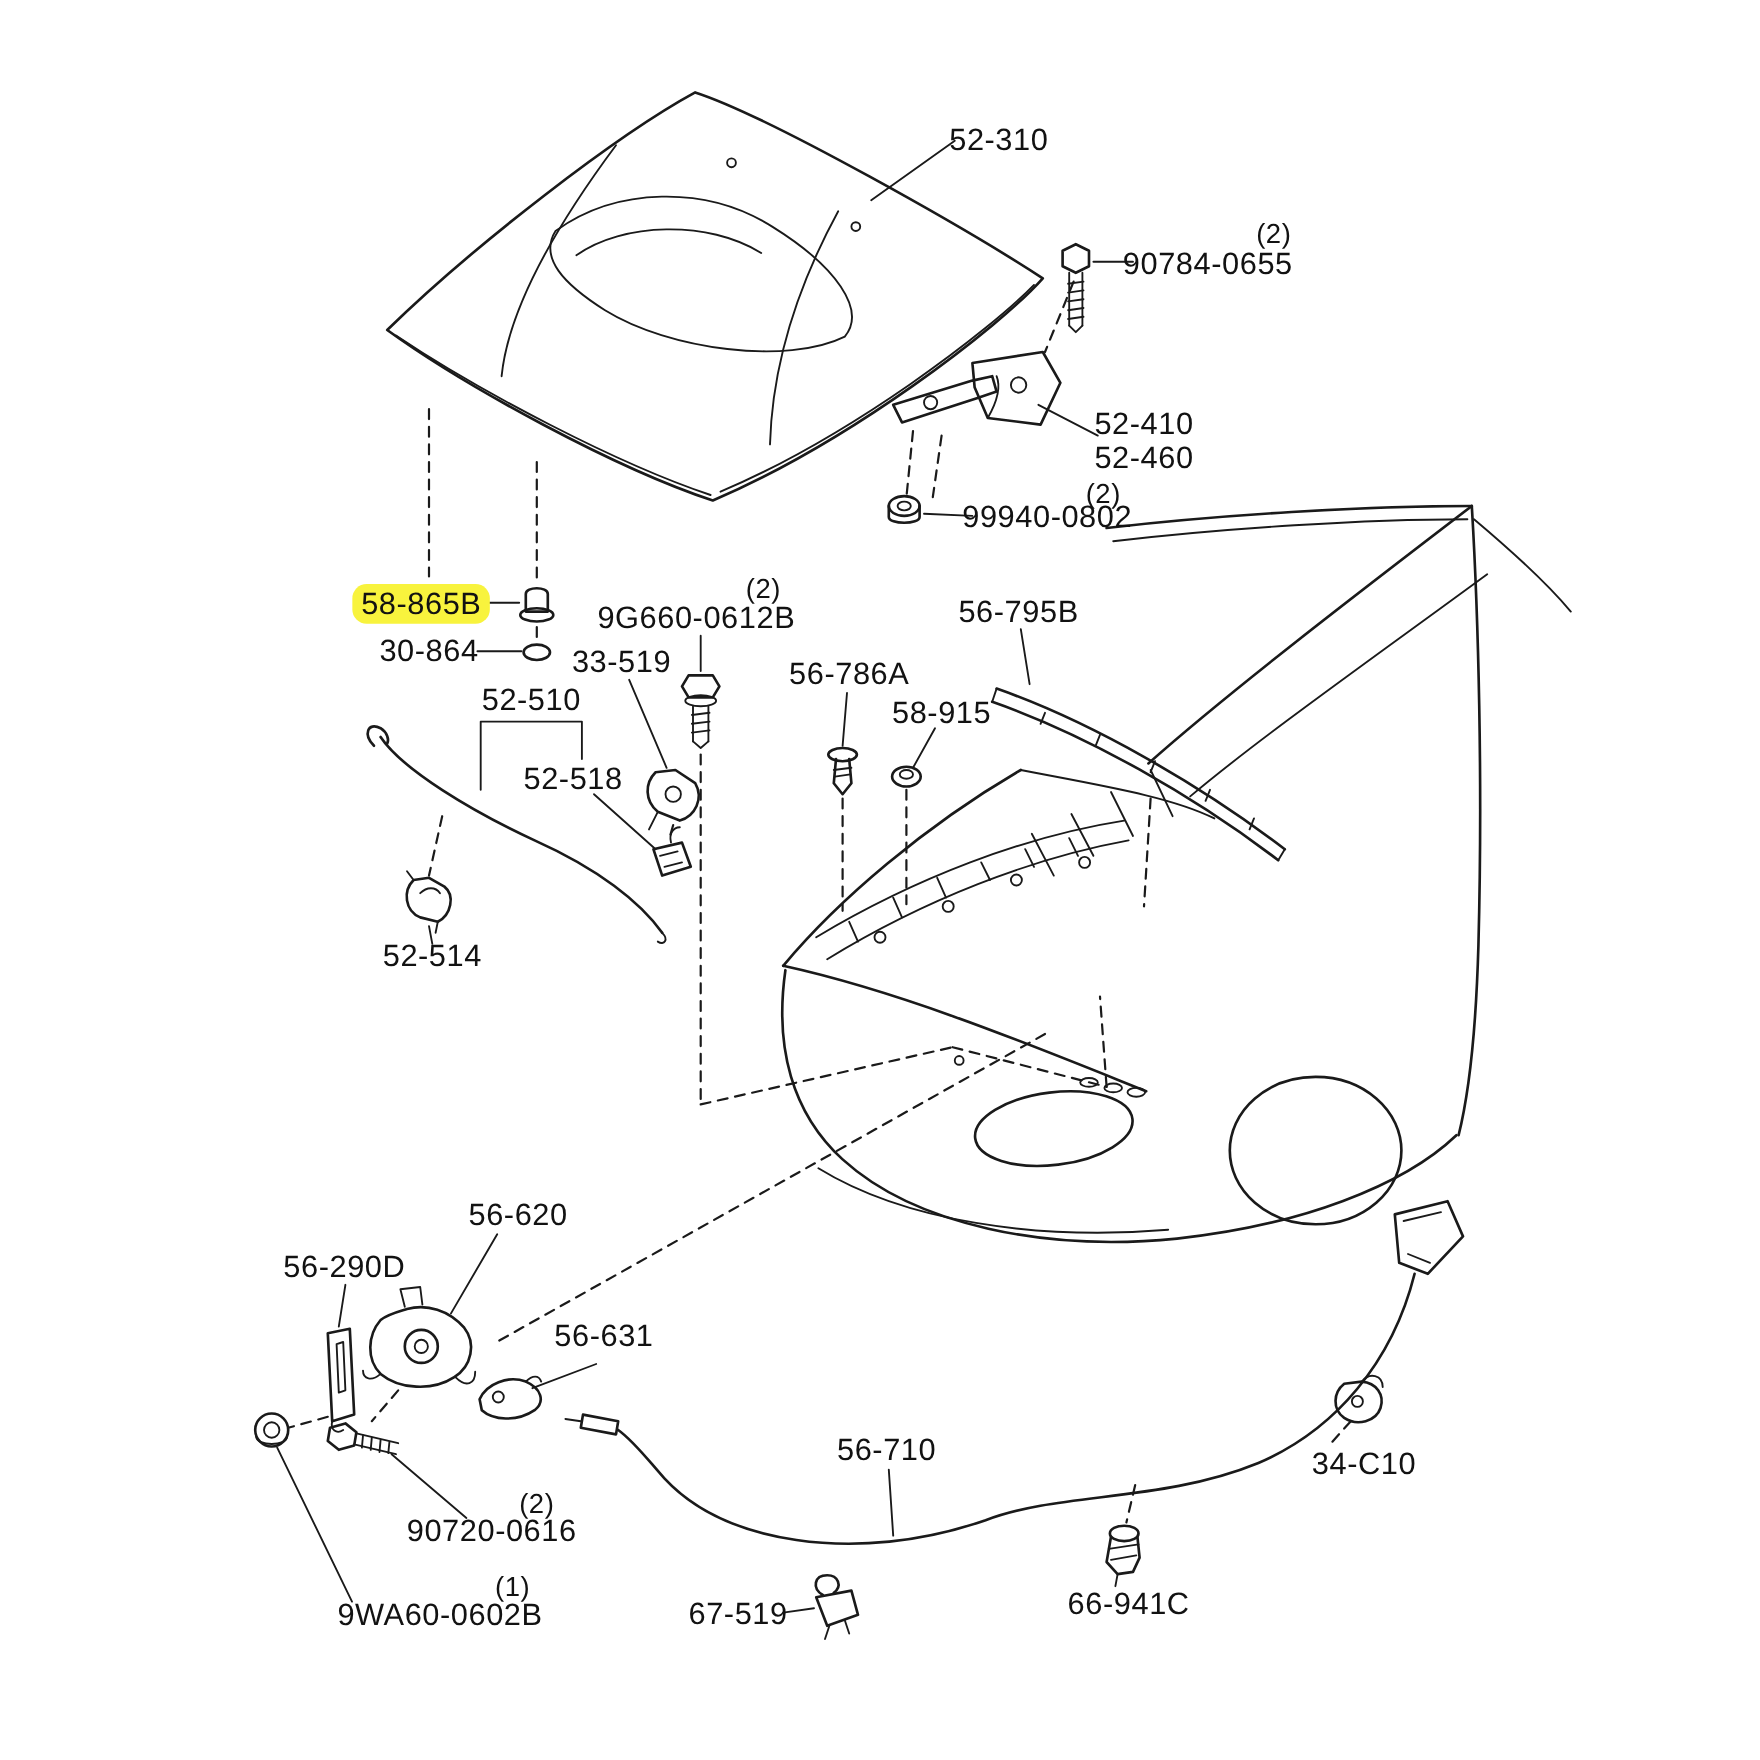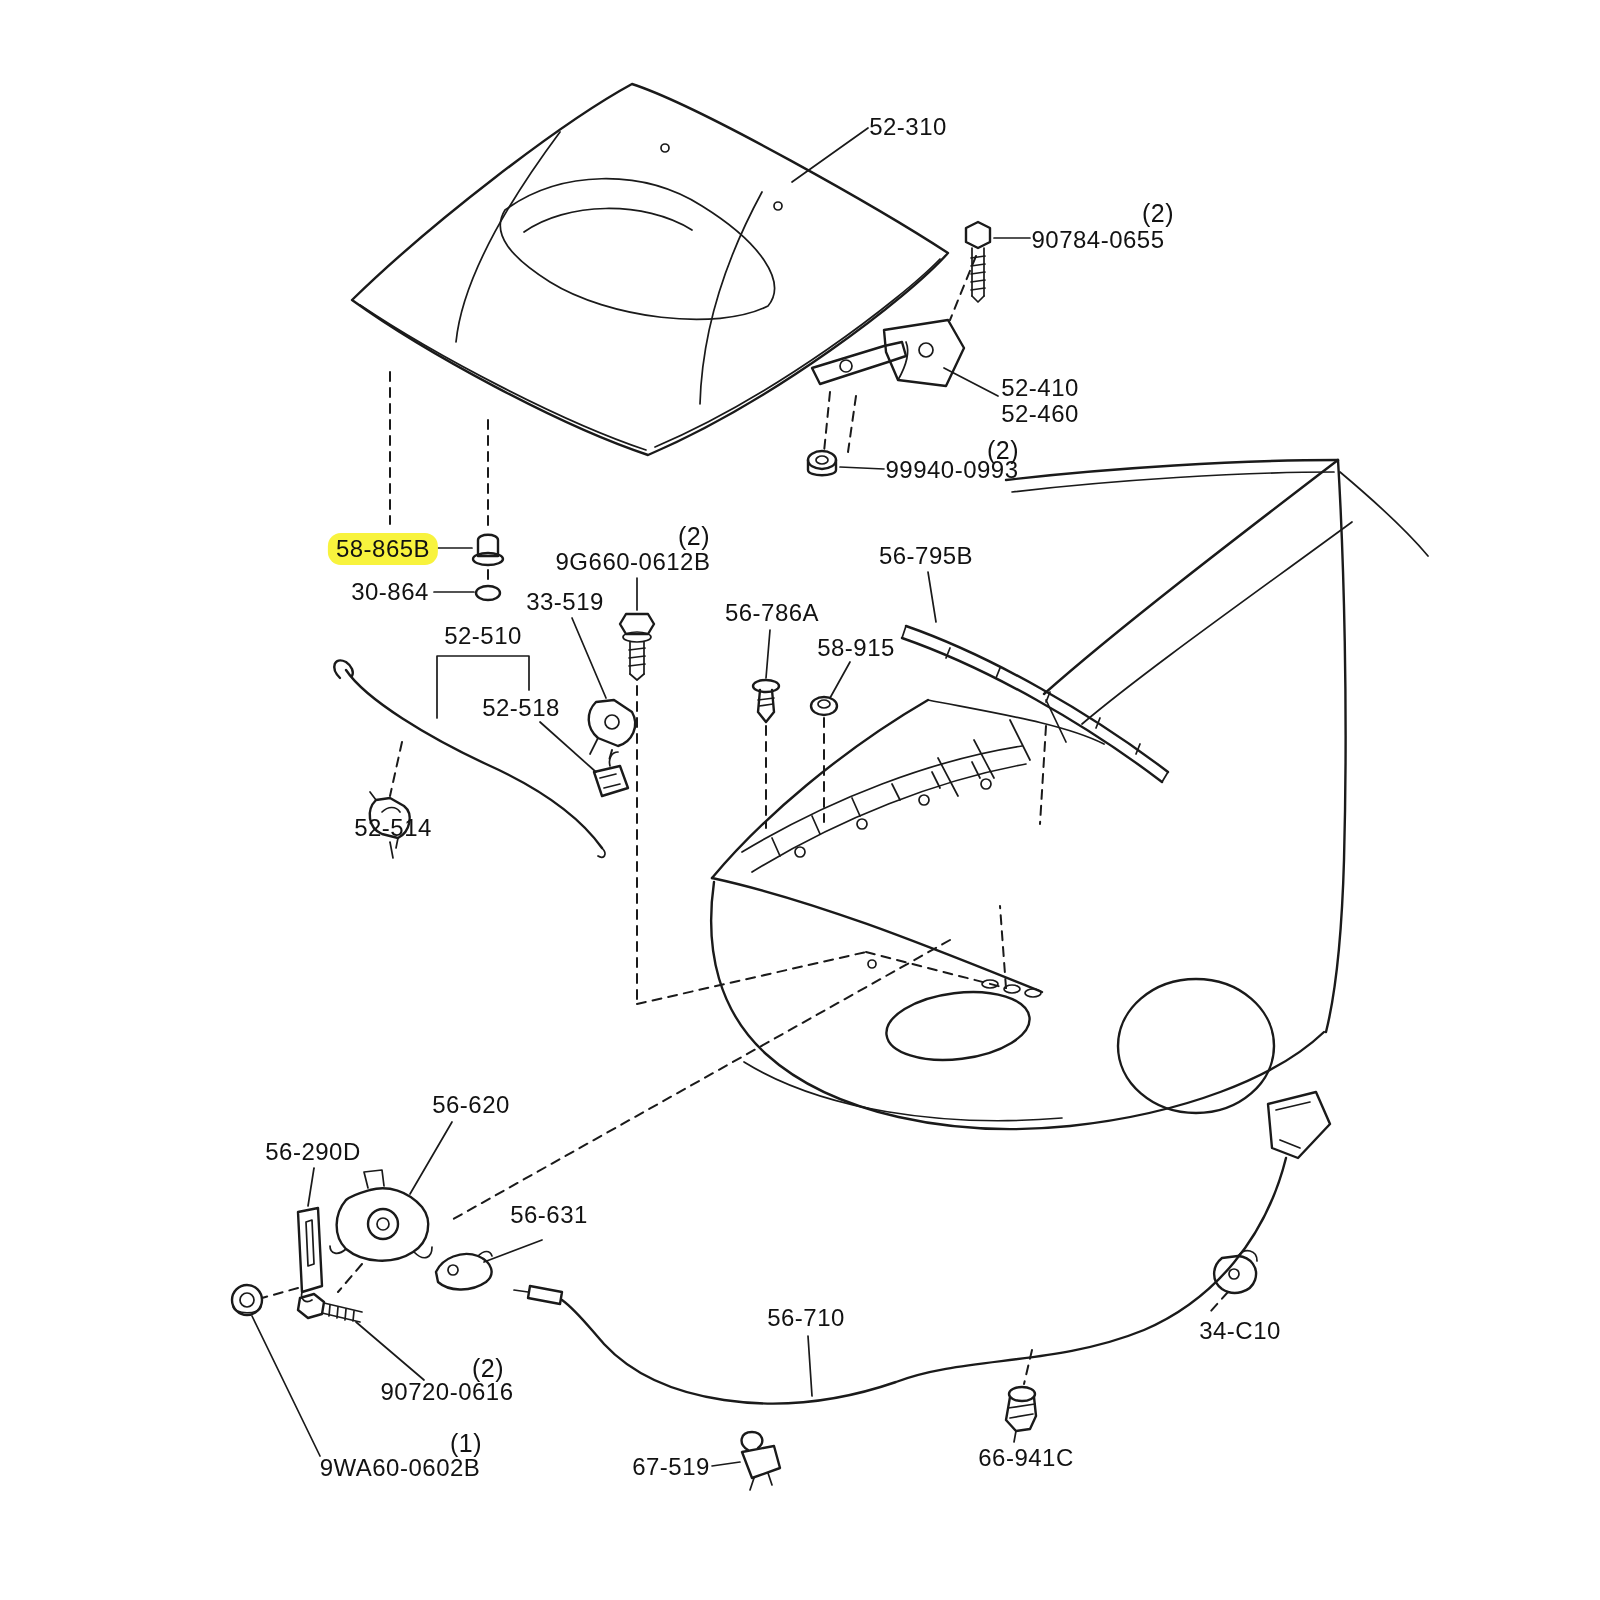--- a/index.html
+++ b/index.html
@@ -6,21 +6,21 @@
   .stage{
     position:relative;width:1600px;height:1600px;background:#ffffff;
     font-family:"Liberation Sans",sans-serif;overflow:hidden;
   }
   .art{position:absolute;left:0;top:0;width:1600px;height:1600px;}
   .ln{fill:none;stroke:#1a1a1a;stroke-width:2.4;stroke-linecap:round;stroke-linejoin:round;}
   .thin{fill:none;stroke:#1a1a1a;stroke-width:1.7;stroke-linecap:round;stroke-linejoin:round;}
   .dash{fill:none;stroke:#1a1a1a;stroke-width:2;stroke-dasharray:9 7;stroke-linecap:round;}
   .lbl{
     position:absolute;transform:translate(-50%,-50%);
-    font-size:24px;color:#121212;white-space:nowrap;letter-spacing:.5px;
+    font-size:28px;color:#121212;white-space:nowrap;letter-spacing:.5px;
   }
   .qty{font-size:25px;}
   .two-line{text-align:right;line-height:1.1;}
   .hl-pad{padding:2px 8px;display:inline-block;}
 </style>
 </head>
 <body>
 
 <div class="stage">
 
@@ -255,38 +255,38 @@
 
   <div class="lbl qty" style="left:1158px;top:213px">(2)</div>
   <div class="lbl" style="left:1098px;top:240px">90784-0655</div>
 
   <div class="lbl two-line" style="left:1040px;top:401px">
     <span style="display:block">52-410</span>
     <span style="display:block">52-460</span>
   </div>
 
   <div class="lbl qty" style="left:1003px;top:450px">(2)</div>
-  <div class="lbl" style="left:952px;top:470px">99940-0993</div>
+  <div class="lbl" style="left:952px;top:470px">99940-0802</div>
 
   <div class="lbl" style="left:383px;top:549px">
     <span class="hl-pad" style="background-color: rgb(248, 243, 61); border-radius: 13px;">58-865B</span>
   </div>
 
   <div class="lbl" style="left:390px;top:592px">30-864</div>
 
   <div class="lbl qty" style="left:694px;top:536px">(2)</div>
   <div class="lbl" style="left:633px;top:562px">9G660-0612B</div>
 
   <div class="lbl" style="left:565px;top:602px">33-519</div>
   <div class="lbl" style="left:772px;top:613px">56-786A</div>
   <div class="lbl" style="left:926px;top:556px">56-795B</div>
   <div class="lbl" style="left:856px;top:648px">58-915</div>
   <div class="lbl" style="left:483px;top:636px">52-510</div>
   <div class="lbl" style="left:521px;top:708px">52-518</div>
-  <div class="lbl" style="left:393px;top:828px">52-514</div>
+  <div class="lbl" style="left:393px;top:869px">52-514</div>
   <div class="lbl" style="left:471px;top:1105px">56-620</div>
   <div class="lbl" style="left:313px;top:1152px">56-290D</div>
   <div class="lbl" style="left:549px;top:1215px">56-631</div>
   <div class="lbl" style="left:806px;top:1318px">56-710</div>
   <div class="lbl" style="left:1240px;top:1331px">34-C10</div>
 
   <div class="lbl qty" style="left:488px;top:1368px">(2)</div>
   <div class="lbl" style="left:447px;top:1392px">90720-0616</div>
 
   <div class="lbl" style="left:1026px;top:1458px">66-941C</div>

